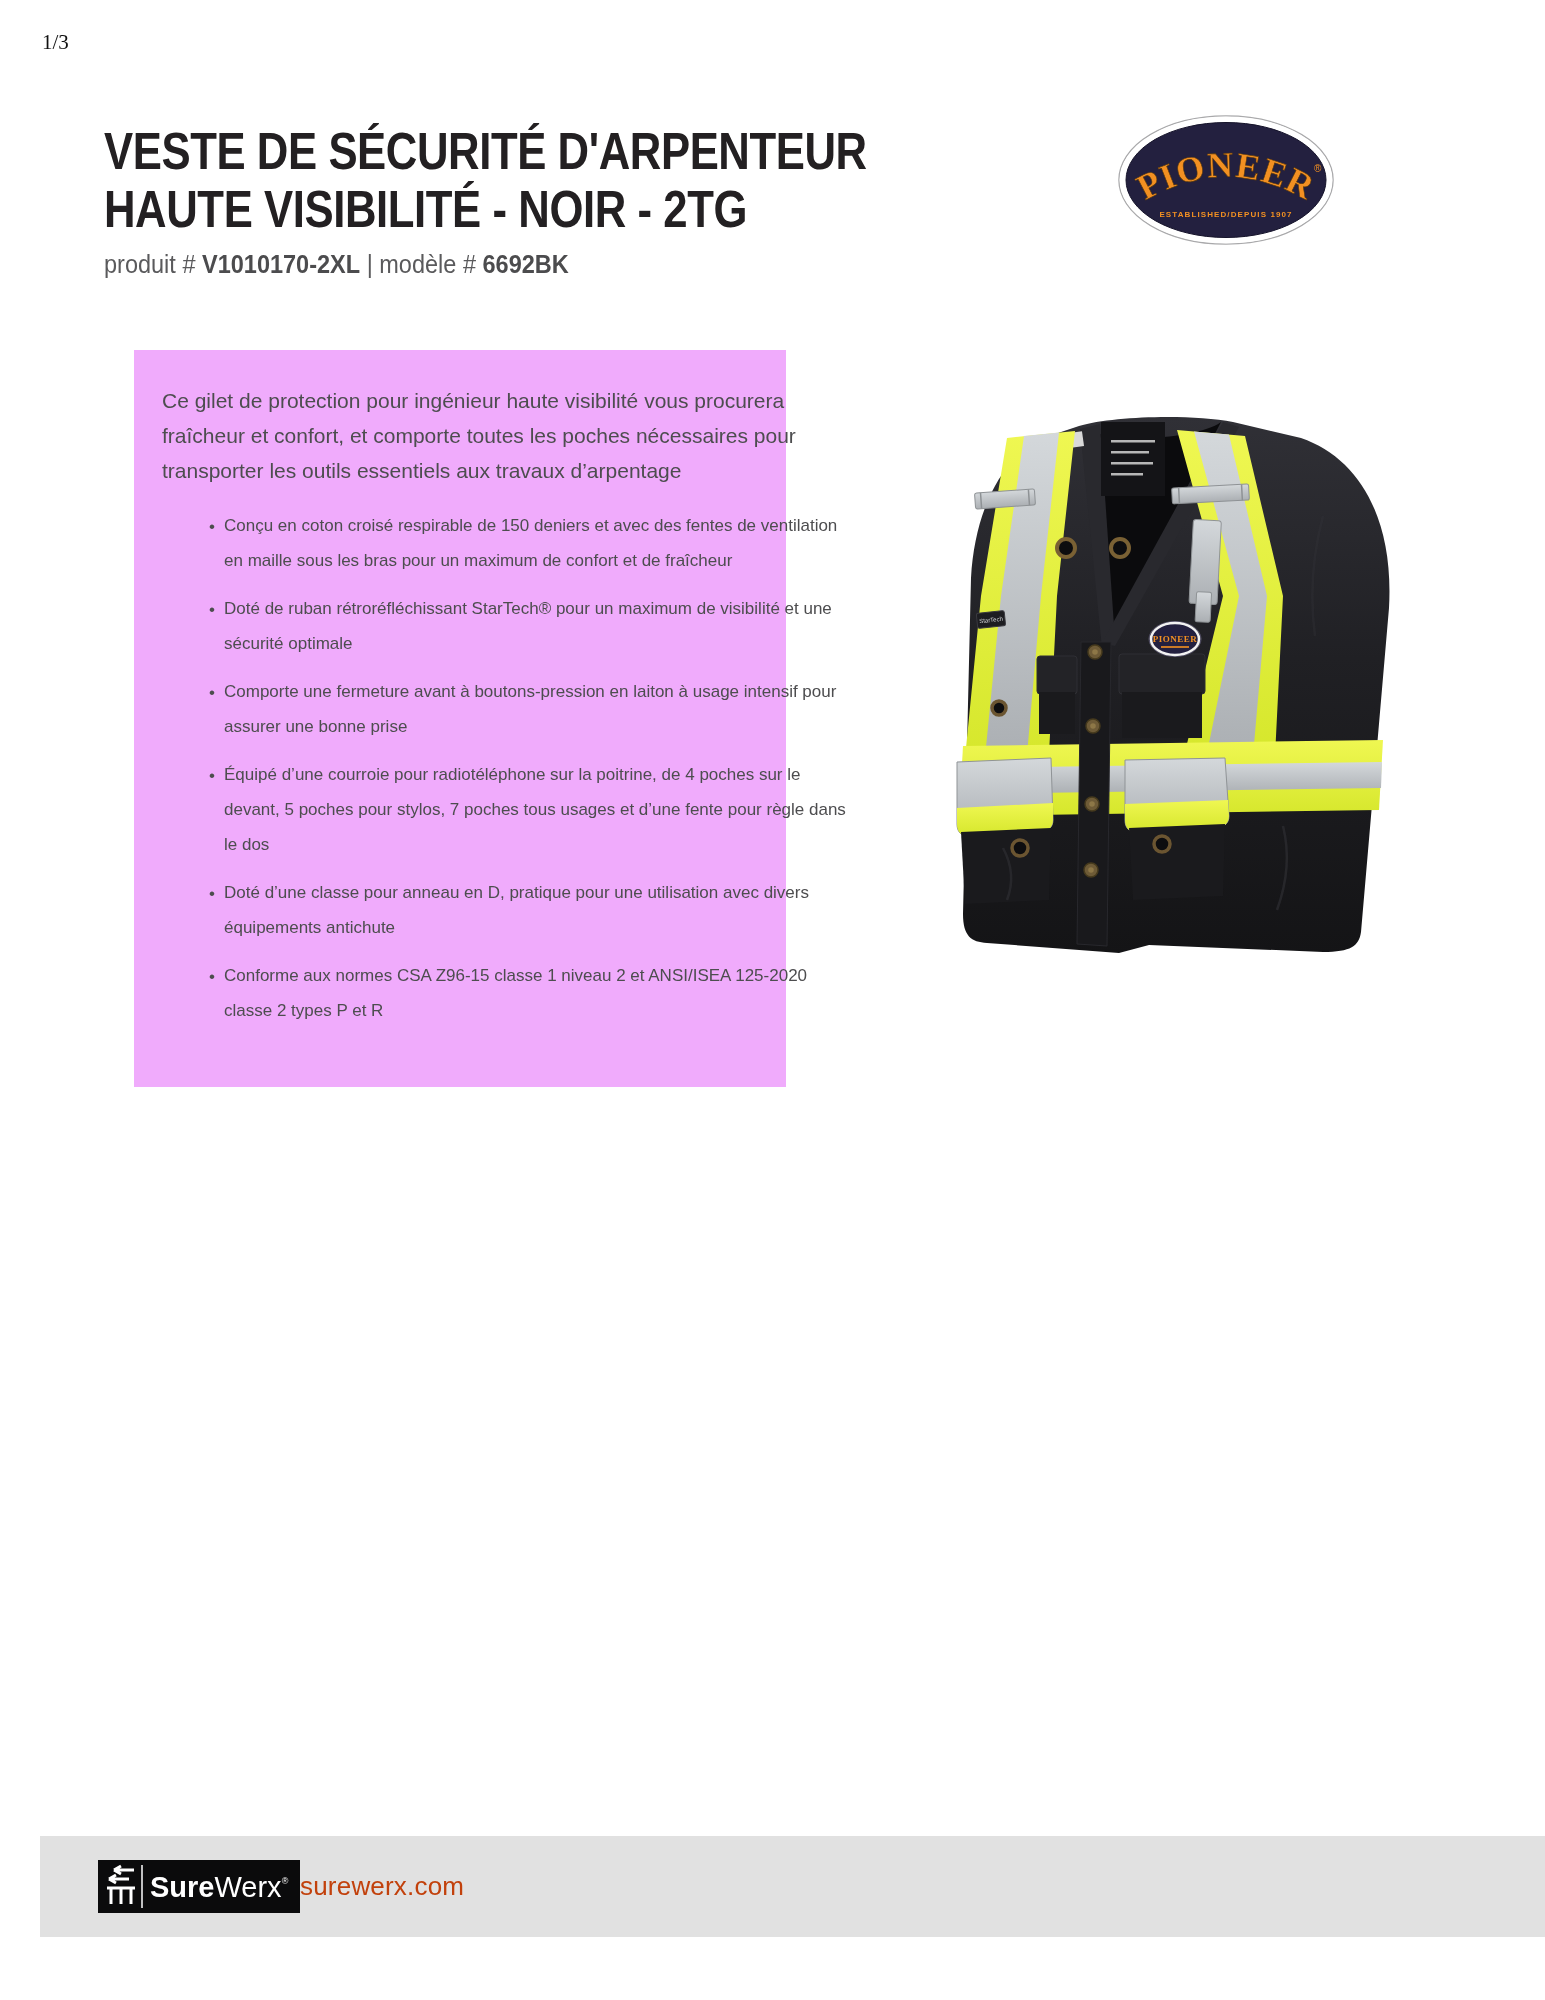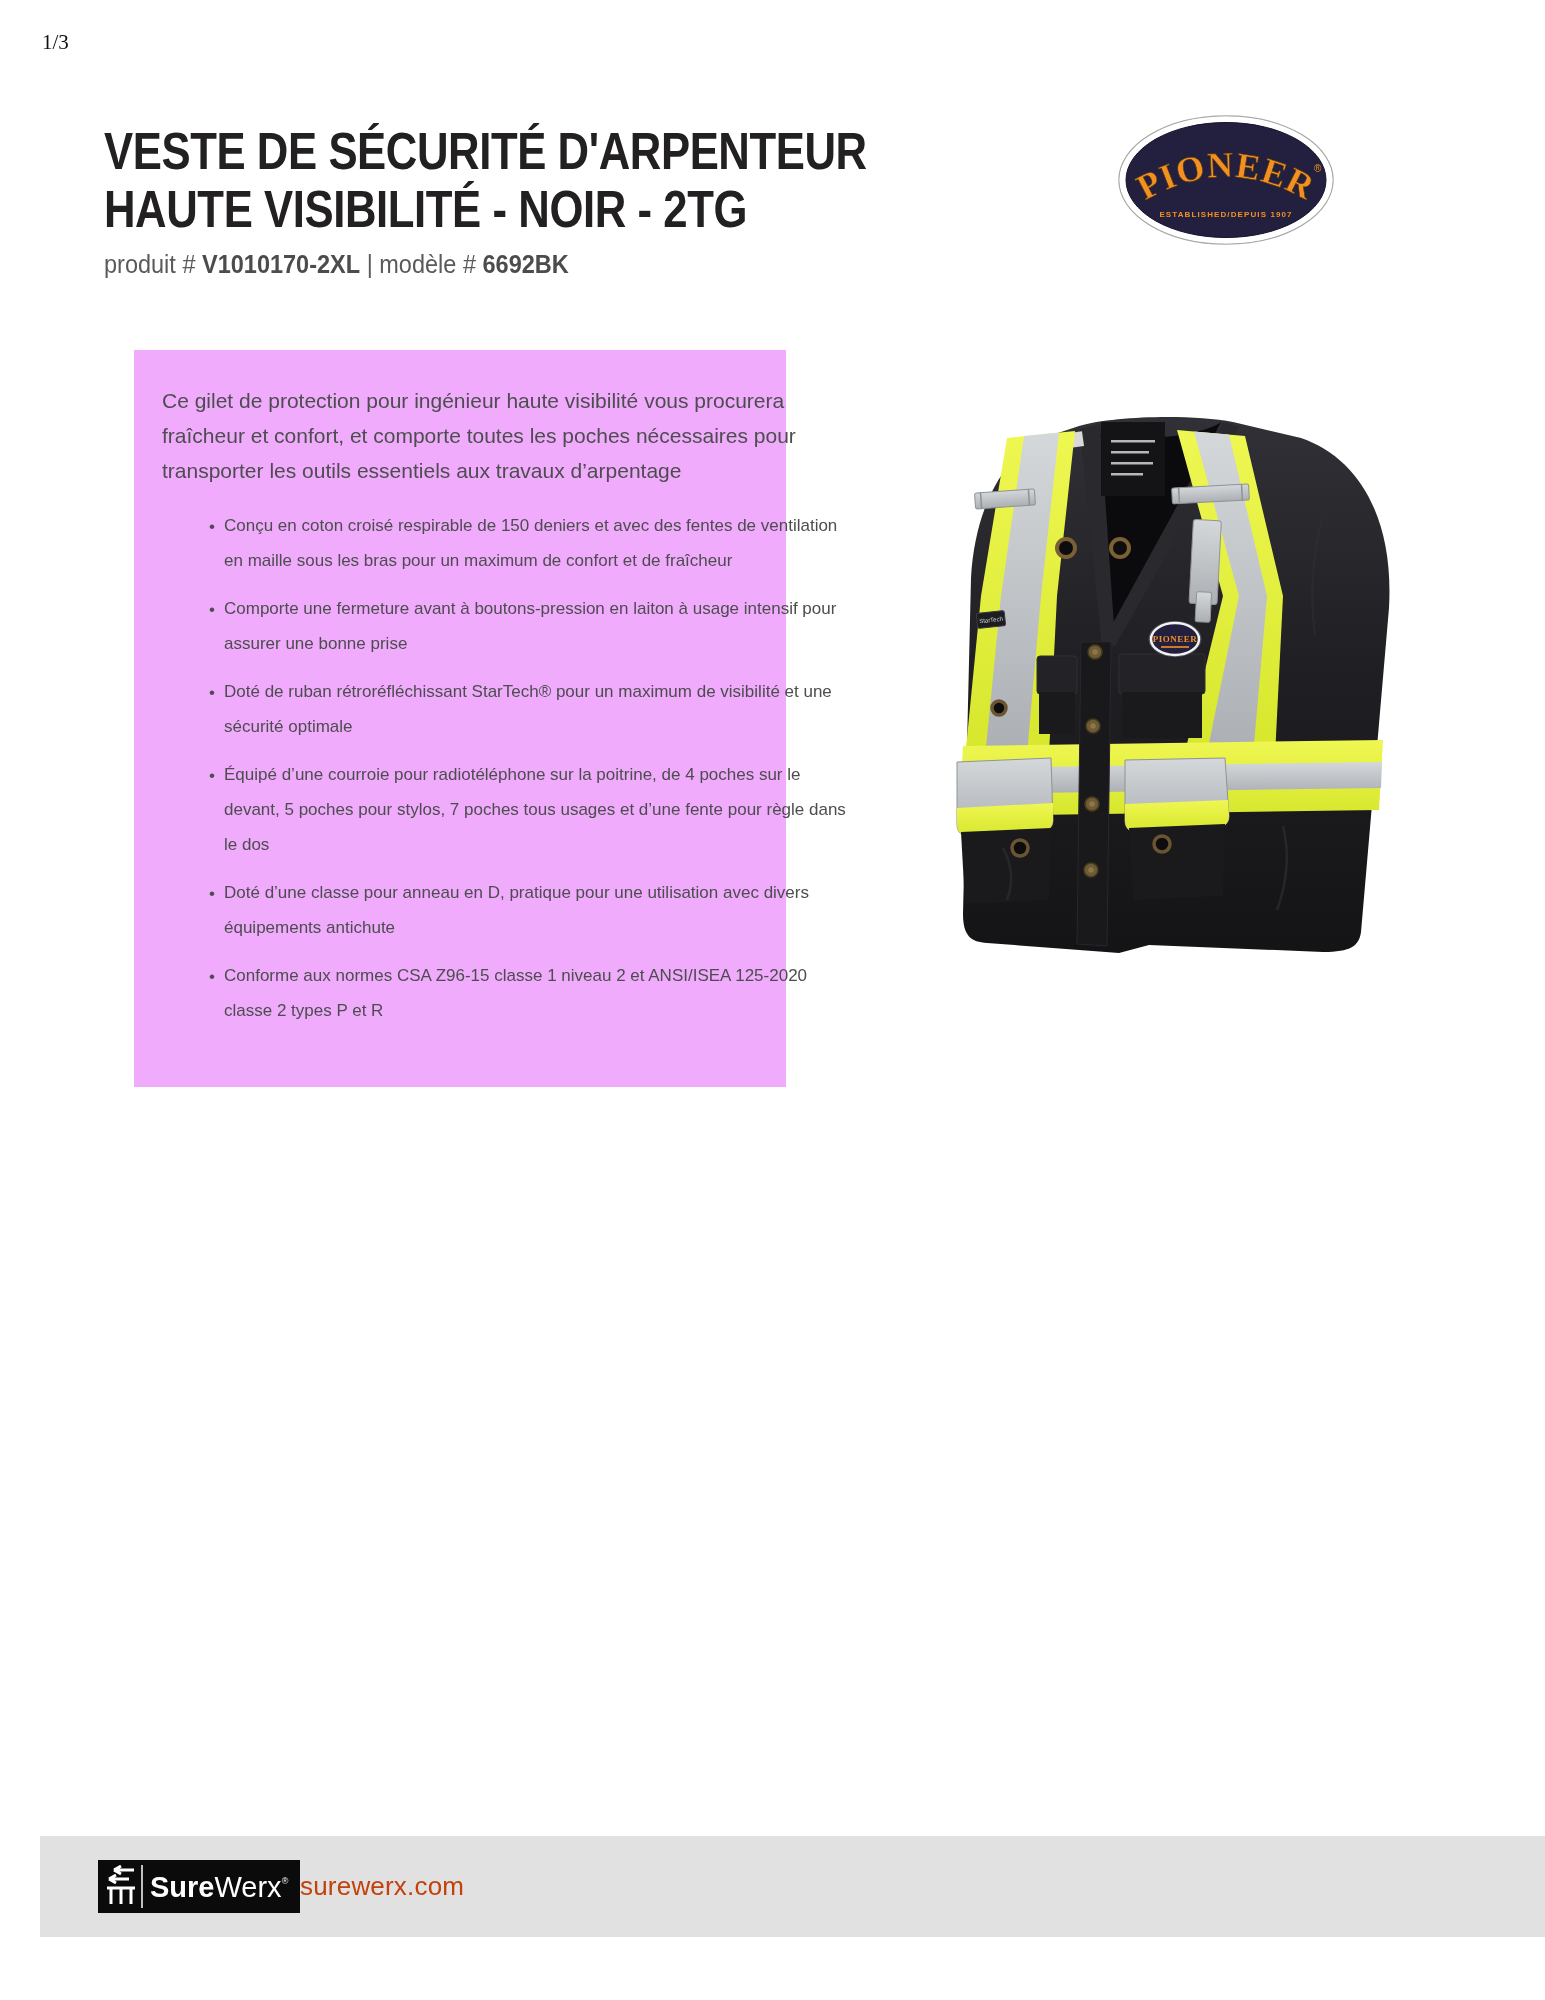--- a/index.html
+++ b/index.html
@@ -83,22 +83,22 @@
       <textPath href="#pioneerArc" startOffset="50%" text-anchor="middle">PIONEER</textPath>
     </text>
     <text x="196" y="58" font-size="10" fill="#f29022">®</text>
     <text x="108" y="103" font-size="8" font-weight="bold" fill="#f29022" letter-spacing="1.1" text-anchor="middle">ESTABLISHED/DEPUIS 1907</text>
   </svg>
 
   <section class="desc-box">
     <p>Ce gilet de protection pour ingénieur haute visibilité vous procurera fraîcheur et confort, et comporte toutes les poches nécessaires pour transporter les outils essentiels aux travaux d’arpentage</p>
     <ul>
       <li><span>Conçu en coton croisé respirable de 150 deniers et avec des fentes de ventilation en maille sous les bras pour un maximum de confort et de fraîcheur</span></li>
+      <li><span>Doté de ruban rétroréfléchissant StarTech® pour un maximum de visibilité et une sécurité optimale</span></li>
       <li><span>Comporte une fermeture avant à boutons-pression en laiton à usage intensif pour assurer une bonne prise</span></li>
-      <li><span>Doté de ruban rétroréfléchissant StarTech® pour un maximum de visibilité et une sécurité optimale</span></li>
       <li><span>Équipé d’une courroie pour radiotéléphone sur la poitrine, de 4 poches sur le devant, 5 poches pour stylos, 7 poches tous usages et d’une fente pour règle dans le dos</span></li>
       <li><span>Doté d’une classe pour anneau en D, pratique pour une utilisation avec divers équipements antichute</span></li>
       <li><span>Conforme aux normes CSA Z96-15 classe 1 niveau 2 et ANSI/ISEA 125-2020 classe 2 types P et R</span></li>
     </ul>
   </section>
 
   <figure class="product-figure" style="margin:0;">
     <svg viewBox="0 0 579 570" width="579" height="570" aria-hidden="true">
       <defs>
         <linearGradient id="gBody" x1="0" y1="0" x2="0" y2="1">

